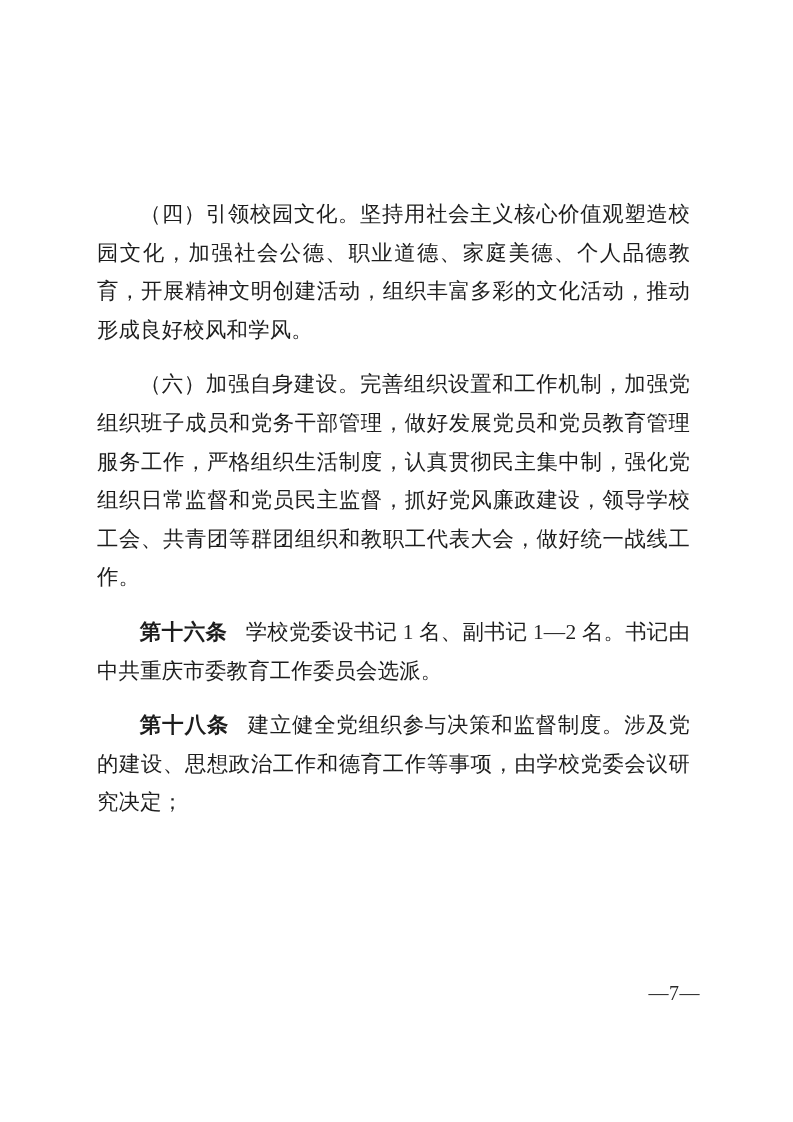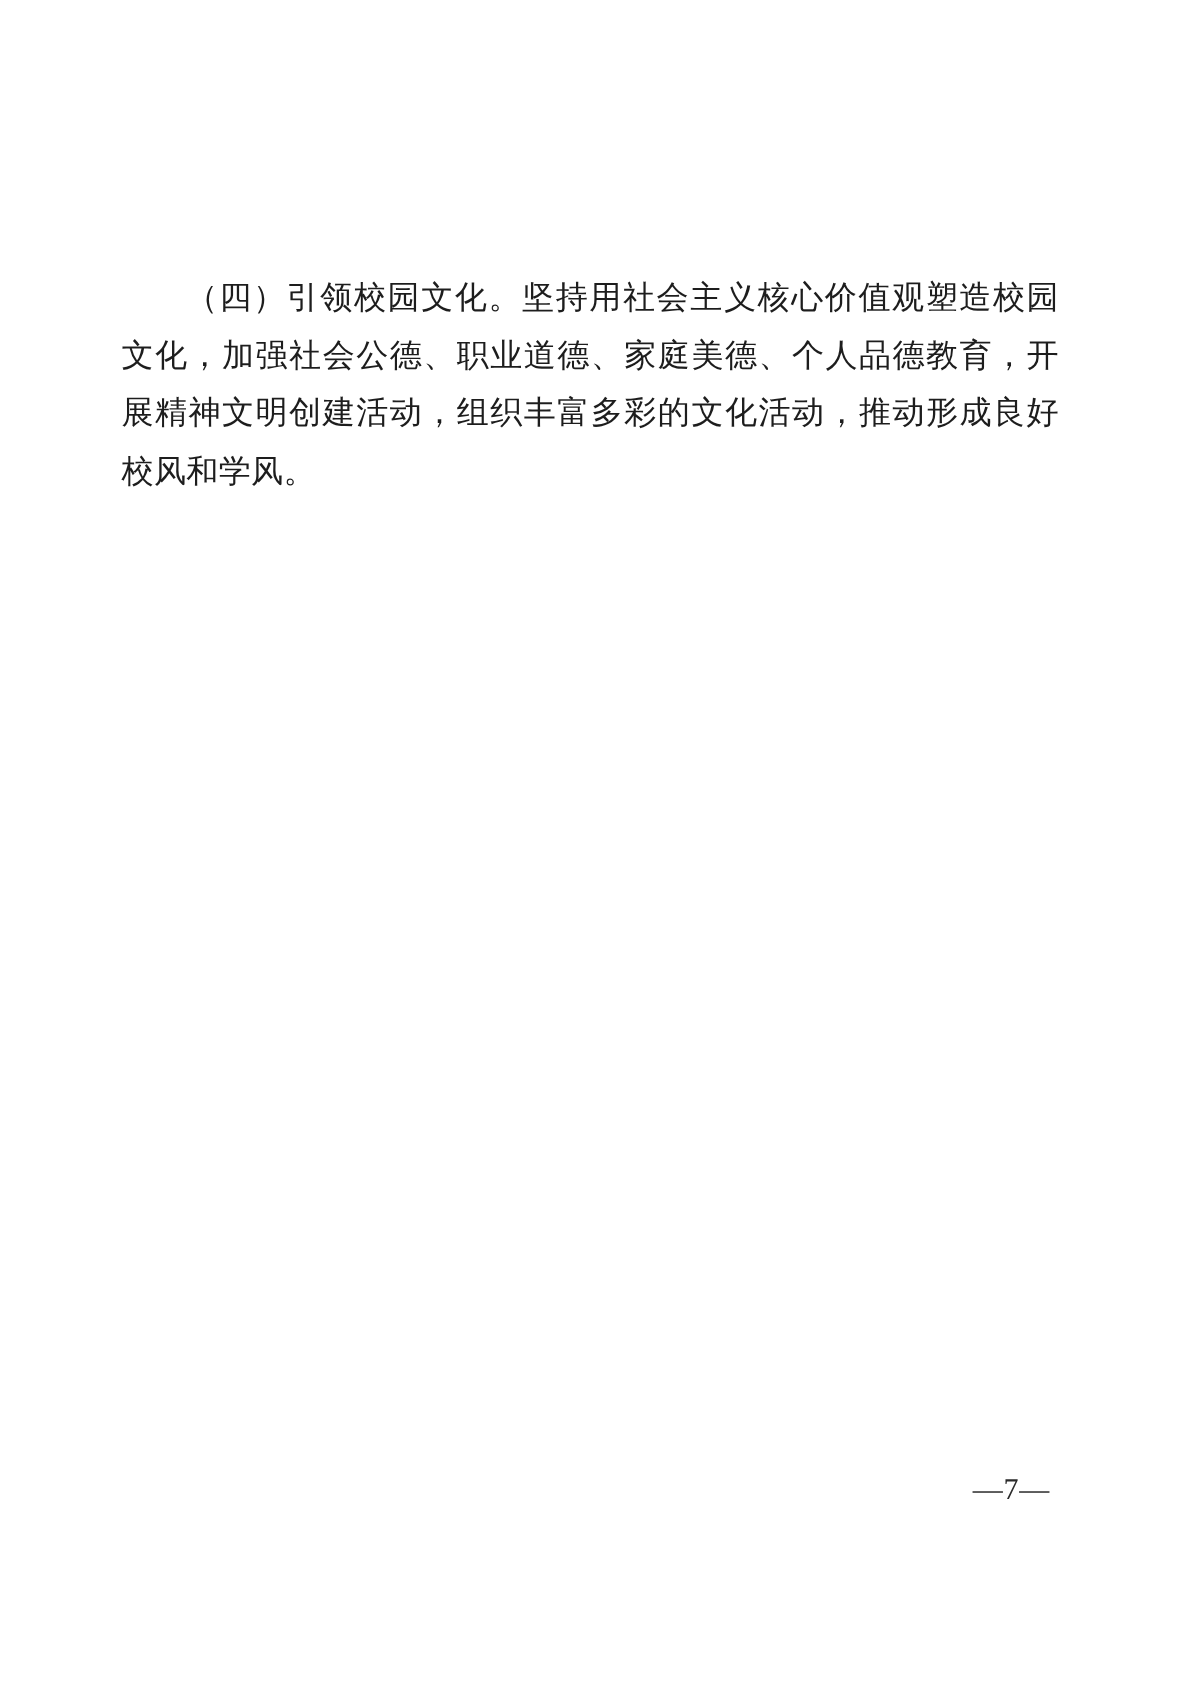--- a/index.html
+++ b/index.html
@@ -21,21 +21,21 @@
     left: 81px;
     top: 179px;
     width: 625px;
     font-size: 21.4px;
     line-height: 38.6px;
     text-align: justify;
     text-justify: inter-character;
     letter-spacing: 0.2px;
   }
   .para {
-    margin: 0;
+    margin: 16px;
     padding: 0;
     text-indent: 2em;
   }
   .lead {
     font-family: "Liberation Sans", "DejaVu Sans", sans-serif;
     font-weight: 700;
     margin-right: 0.85em;
     letter-spacing: 0.5px;
   }
   .page-number {
@@ -50,20 +50,23 @@
 </style>
 </head>
 <body>
 
 <div class="page">
   <div class="content">
 
     <p class="para"><span>（四）引领校园文化。坚持用社会主义核心价值观塑造校园文化，加强社会公德、职业道德、家庭美德、个人品德教育，开展精神文明创建活动，组织丰富多彩的文化活动，推动形成良好校风和学风。</span></p>
 
 
+    <p class="para"><span>（六）加强自身建设。完善组织设置和工作机制，加强党组织班子成员和党务干部管理，做好发展党员和党员教育管理服务工作，严格组织生活制度，认真贯彻民主集中制，强化党组织日常监督和党员民主监督，抓好党风廉政建设，领导学校工会、共青团等群团组织和教职工代表大会，做好统一战线工作。</span></p>
+
+    <p class="para"><b class="lead">第十六条</b><span>学校党委设书记 1 名、副书记 1—2 名。书记由中共重庆市委教育工作委员会选派。</span></p>
 
 
-
+    <p class="para"><b class="lead">第十八条</b><span>建立健全党组织参与决策和监督制度。涉及党的建设、思想政治工作和德育工作等事项，由学校党委会议研究决定；</span></p>
 
   </div>
 
   <div class="page-number">—7—</div>
 </div>
 
 </body></html>

